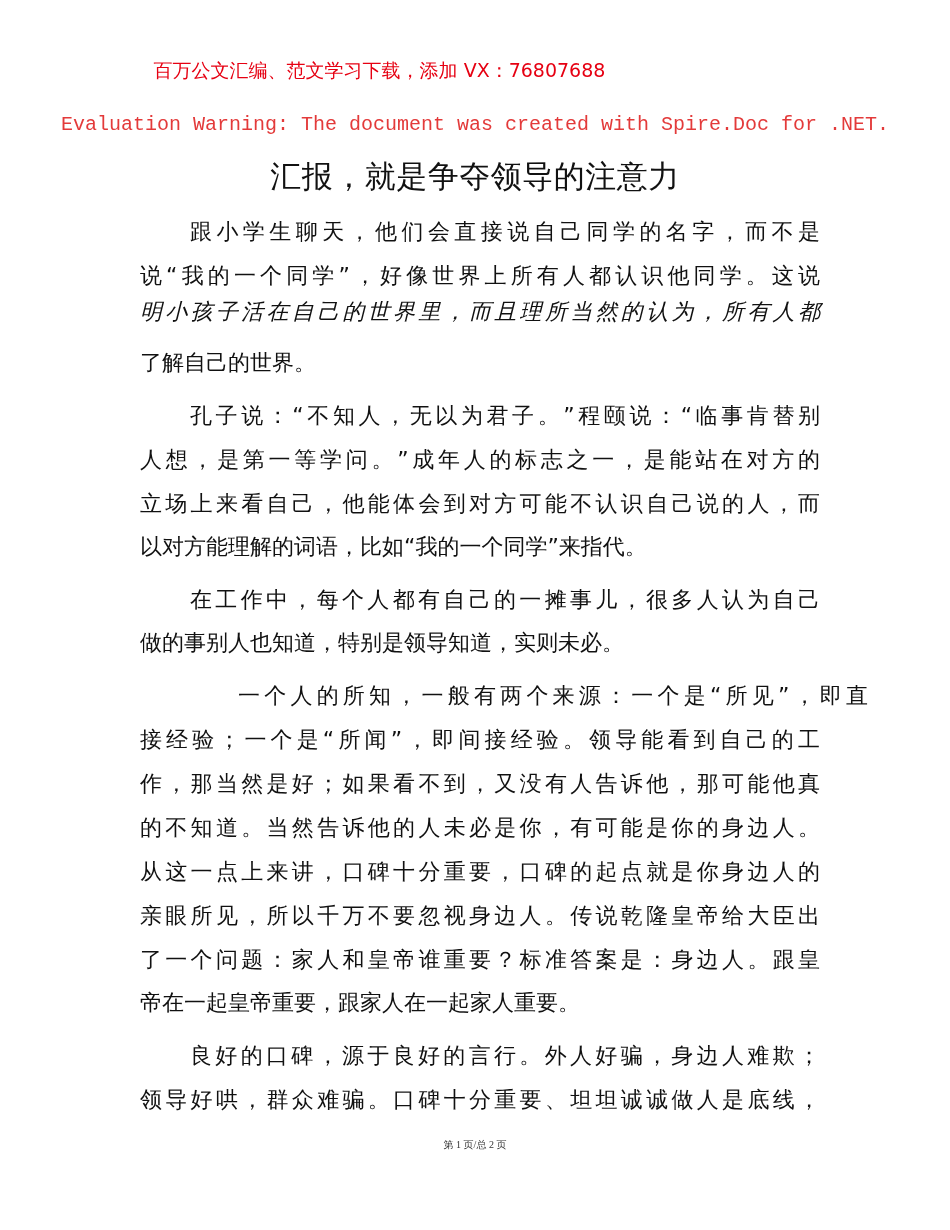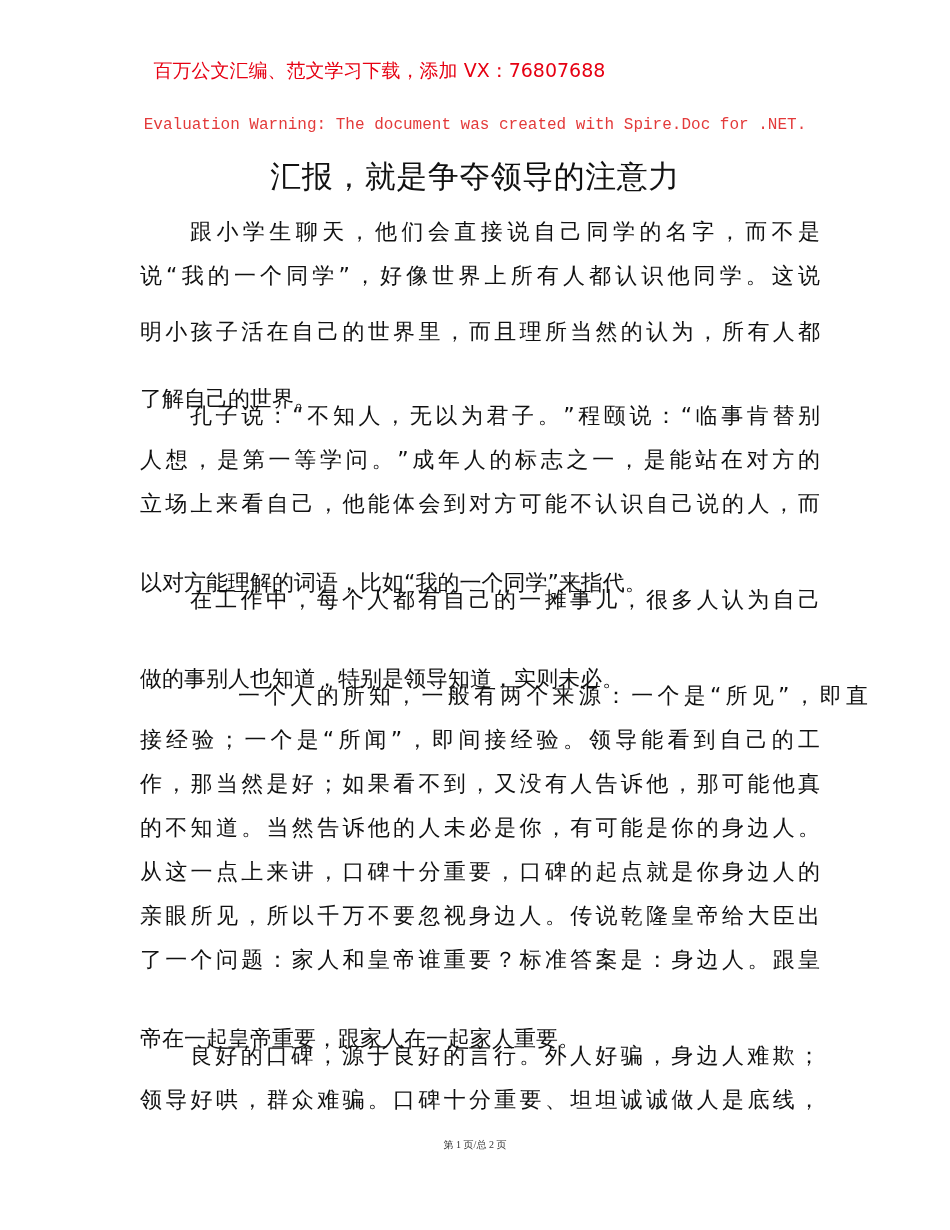--- a/index.html
+++ b/index.html
@@ -33,21 +33,21 @@
       letter-spacing: 0px;
     }
     .eval-warning {
       position: absolute;
       left: 0;
       top: 114px;
       width: 950px;
       text-align: center;
       color: #e33a3a;
       font-family: "Liberation Mono", "DejaVu Sans Mono", monospace;
-      font-size: 16px;
+      font-size: 20px;
       line-height: 22px;
     }
     .doc-title {
       position: absolute;
       left: 0;
       top: 154px;
       width: 950px;
       text-align: center;
       color: #111111;
       font-family: "DejaVu Sans", "Liberation Sans", sans-serif;
@@ -68,21 +68,20 @@
       text-align: justify;
       text-align-last: justify;
       overflow: visible;
     }
     .line.indent {
       left: 190px;
       width: 630px;
     }
     .line.last {
       text-align-last: left;
-      margin-top: 36px;
     }
     .footer-page {
       position: absolute;
       left: 0;
       top: 1134px;
       width: 950px;
       text-align: center;
       color: #333333;
       font-family: "Liberation Serif", "DejaVu Serif", serif;
       font-size: 10px;
@@ -96,21 +95,21 @@
 
   <div class="header-banner">百万公文汇编、范文学习下载，添加 VX：76807688</div>
 
   <div class="eval-warning">Evaluation Warning: The document was created with Spire.Doc for .NET.</div>
 
   <h1 class="doc-title" style="margin:0;font-weight:normal;">汇报，就是争夺领导的注意力</h1>
 
   <div>
     <div class="line indent" style="top:212px;">跟小学生聊天，他们会直接说自己同学的名字，而不是</div>
     <div class="line" style="top:256px;">说“我的一个同学”，好像世界上所有人都认识他同学。这说</div>
-    <div class="line" style="top:312px;">明小孩子活在自己的世界里，而且理所当然的认为，所有人都</div>
+    <div class="line" style="top:292px;font-style:italic;">明小孩子活在自己的世界里，而且理所当然的认为，所有人都</div>
     <div class="line last" style="top:343px;">了解自己的世界。</div>
   </div>
 
   <div>
     <div class="line indent" style="top:396px;">孔子说：“不知人，无以为君子。”程颐说：“临事肯替别</div>
     <div class="line" style="top:440px;">人想，是第一等学问。”成年人的标志之一，是能站在对方的</div>
     <div class="line" style="top:484px;">立场上来看自己，他能体会到对方可能不认识自己说的人，而</div>
     <div class="line last" style="top:527px;">以对方能理解的词语，比如“我的一个同学”来指代。</div>
   </div>
 

